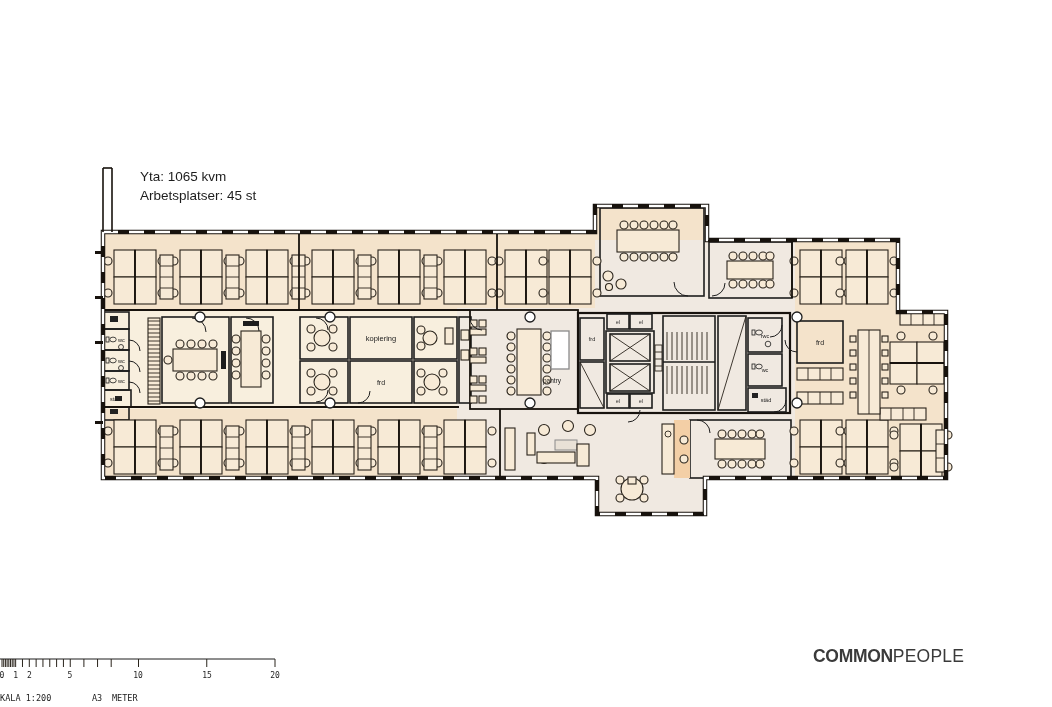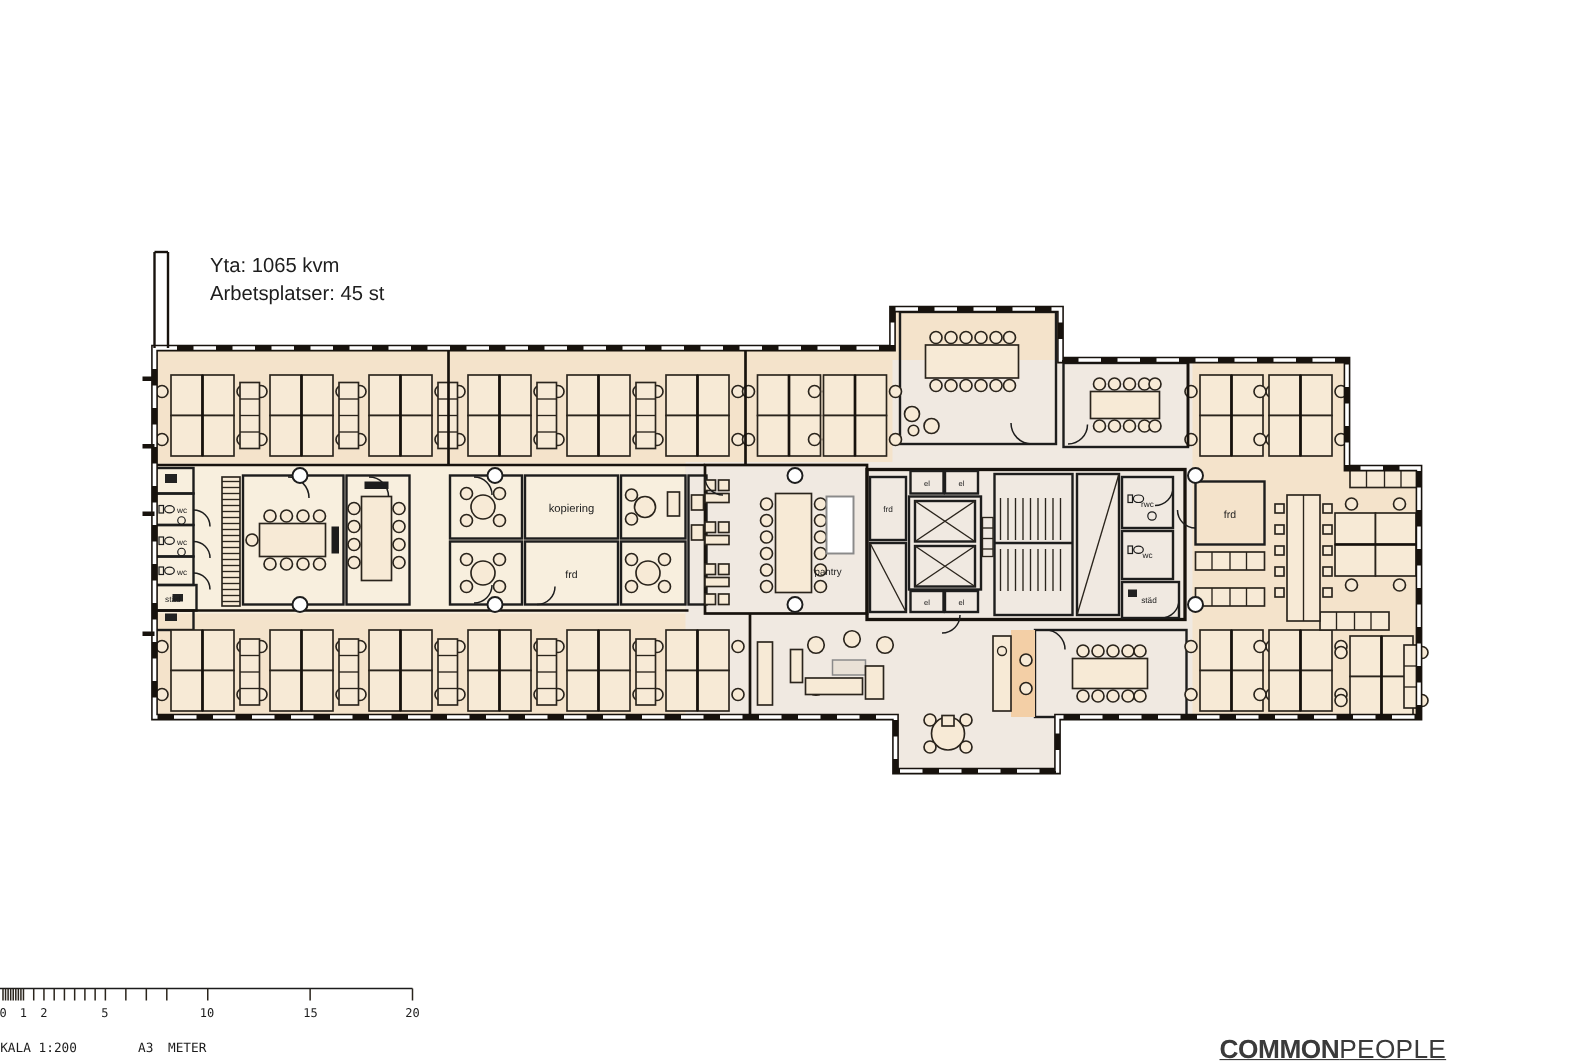--- a/index.html
+++ b/index.html
@@ -1,19 +1,19 @@
 <!DOCTYPE html>
 <html><head>
 <meta charset="utf-8">
 <style>
   html,body{margin:0;padding:0;background:#fff;}
   .canvas{position:relative;width:1052px;height:707px;background:#ffffff;overflow:hidden;
           font-family:"Liberation Sans",sans-serif;}
   .hdr{position:absolute;left:140px;top:167px;font-size:13.5px;line-height:19px;color:#1d1d1d;}
-  .logo{position:absolute;left:813px;top:691px;width:233px;color:#3a3a3a;line-height:17px;white-space:nowrap;text-decoration:underline;}
+  .logo{position:absolute;left:813px;top:648px;width:233px;color:#3a3a3a;line-height:17px;white-space:nowrap;}
   .logo .l1{font-size:17.5px;letter-spacing:-0.3px;}
   .logo .w-bold{font-weight:bold;}
   .logo .w-light{font-weight:normal;letter-spacing:0.2px;}
   .logo .l2{font-size:17.5px;font-weight:bold;text-align:right;letter-spacing:-0.2px;}
   svg text{font-family:"Liberation Sans",sans-serif;fill:#1c1c1c;}
   svg .cad{font-family:"DejaVu Sans Mono",monospace;}
   .f{fill:#f7ead6;stroke:#2a241c;stroke-width:1.1;}            
   .w{fill:none;stroke:#1d1d1d;stroke-width:1.6;}               
   .t{fill:none;stroke:#2a241c;stroke-width:0.9;}               
 </style>

